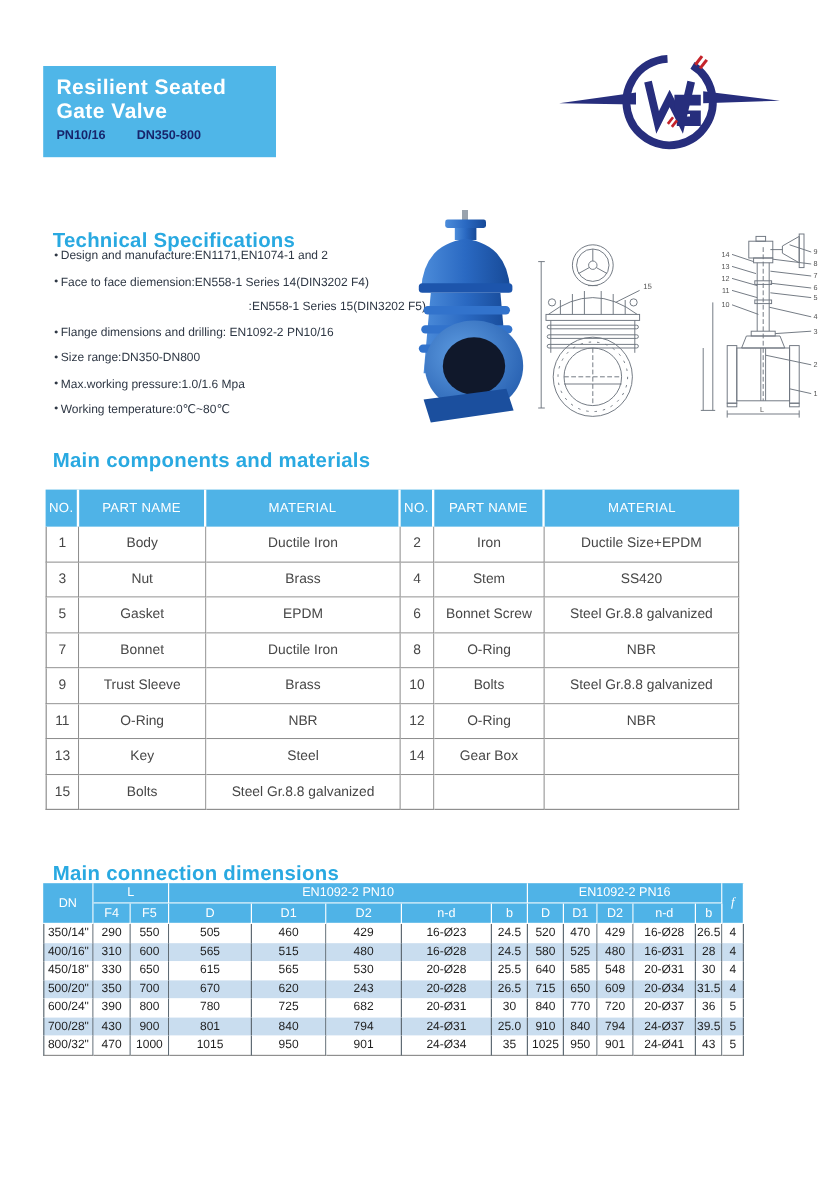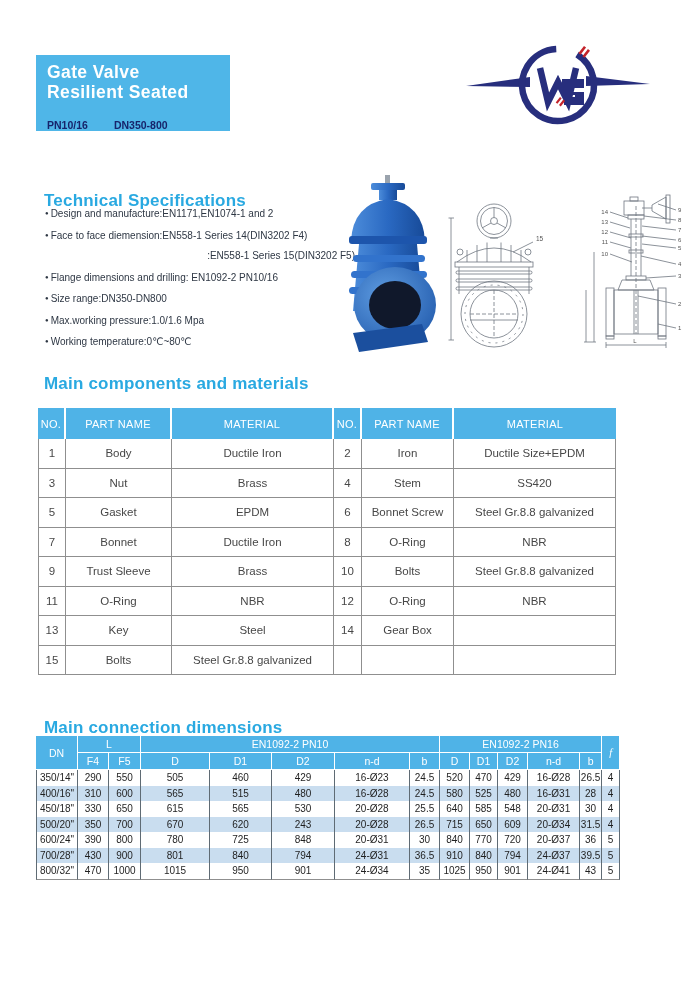--- a/index.html
+++ b/index.html
@@ -4,21 +4,21 @@
 <style>
   html,body{margin:0;padding:0;}
   body{width:700px;height:1001px;position:relative;background:#ffffff;
        font-family:"Liberation Sans","DejaVu Sans",sans-serif;overflow:hidden;}
   .abs{position:absolute;}
 
   
   .title-block{left:36px;top:55px;width:194px;height:76px;background:#4fb6e8;
                padding:7px 11px;box-sizing:border-box;}
   .title-line{font-size:17.5px;font-weight:bold;color:#ffffff;line-height:1.17;letter-spacing:0.4px;}
-  .title-sub{margin-top:16px;font-size:10.5px;font-weight:bold;color:#17246b;display:flex;gap:26px;}
+  .title-sub{margin-top:4px;font-size:10.5px;font-weight:bold;color:#17246b;display:flex;gap:26px;}
 
   
   .logo-block{left:460px;top:40px;width:196px;text-align:center;}
   .logo-text{font-size:16.5px;font-weight:bold;color:#272e7d;letter-spacing:1.5px;margin-top:1px;}
 
   
   .section-heading{font-size:17px;font-weight:bold;color:#29a9e1;letter-spacing:0.2px;}
   #spec-heading{left:44px;top:177px;}
   #components-heading{left:44px;top:360px;}
   #dimensions-heading{left:44px;top:704px;}
@@ -48,22 +48,22 @@
   #dimensions-table td:first-child{border-left:1px solid #5f6b74;}
   #dimensions-table tr.alt td{background:#c9ddef;}
   #dimensions-table tbody tr:last-child td{border-bottom:1px solid #8f8f8f;}
 
   svg text{font-family:"Liberation Sans","DejaVu Sans",sans-serif;}
 </style>
 </head>
 <body>
 
 <div class="abs title-block">
+  <div class="title-line">Resilient Seated</div>
   <div class="title-line">Gate Valve</div>
-  <div class="title-line">Resilient Seated</div>
   <div class="title-sub">
     <span>PN10/16</span>
     <span>DN350-800</span>
   </div>
 </div>
 
 <div class="abs logo-block">
   <svg width="196" height="92" viewBox="0 0 196 92">
     <polygon points="70,37 6,46 70,47" fill="#272e7d"></polygon>
     <polygon points="126,36 190,44 126,46" fill="#272e7d"></polygon>
@@ -411,39 +411,39 @@
         <td>20-Ø34</td>
         <td>31.5</td>
         <td>4</td>
       </tr>
       <tr>
         <td>600/24"</td>
         <td>390</td>
         <td>800</td>
         <td>780</td>
         <td>725</td>
-        <td>848</td>
+        <td>682</td>
         <td>20-Ø31</td>
         <td>30</td>
         <td>840</td>
         <td>770</td>
         <td>720</td>
         <td>20-Ø37</td>
         <td>36</td>
         <td>5</td>
       </tr>
       <tr class="alt">
         <td>700/28"</td>
         <td>430</td>
         <td>900</td>
         <td>801</td>
         <td>840</td>
         <td>794</td>
         <td>24-Ø31</td>
-        <td>36.5</td>
+        <td>25.0</td>
         <td>910</td>
         <td>840</td>
         <td>794</td>
         <td>24-Ø37</td>
         <td>39.5</td>
         <td>5</td>
       </tr>
       <tr>
         <td>800/32"</td>
         <td>470</td>

